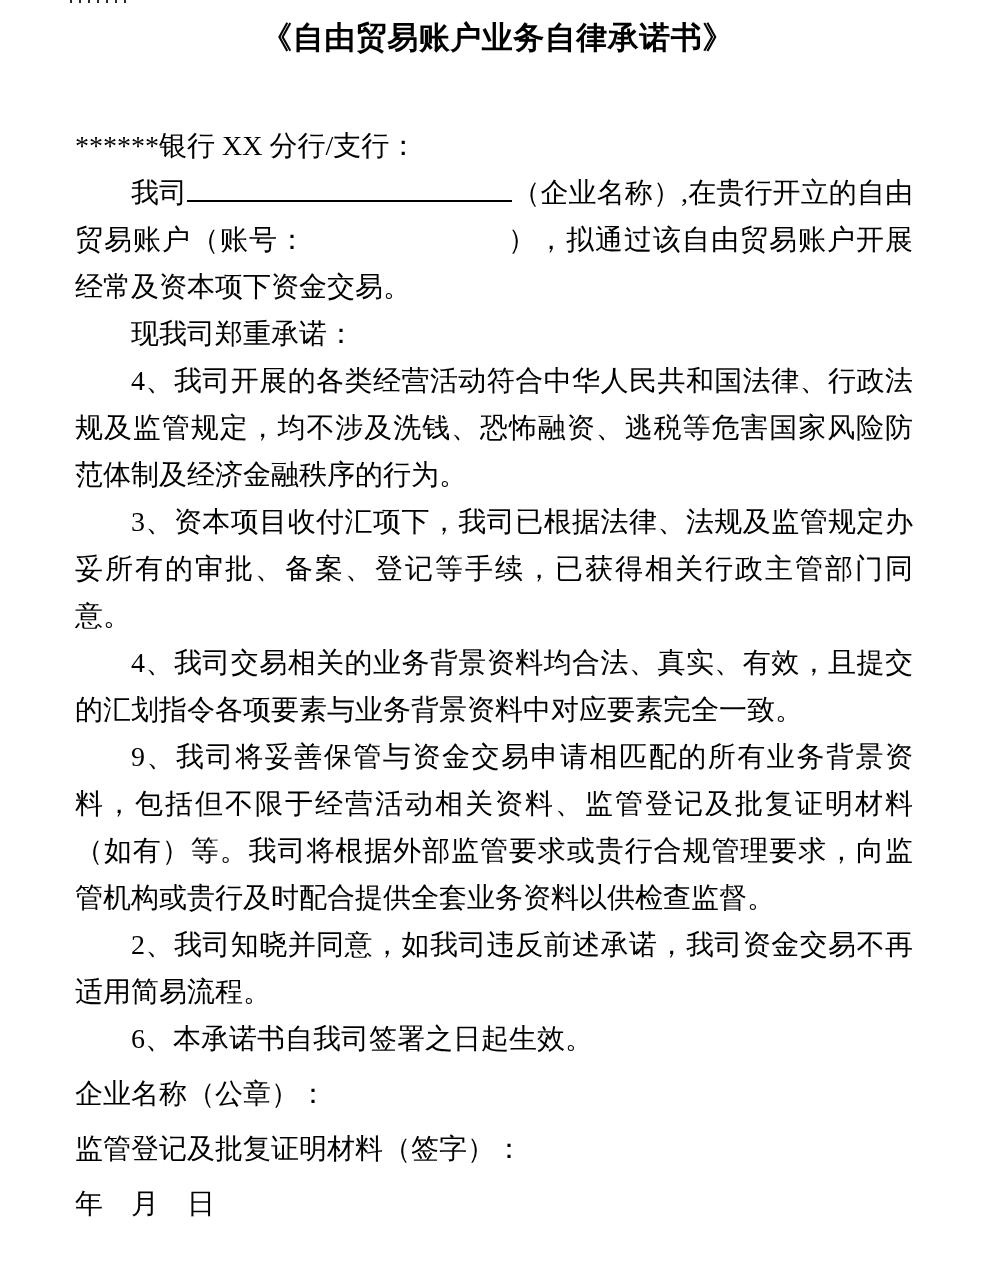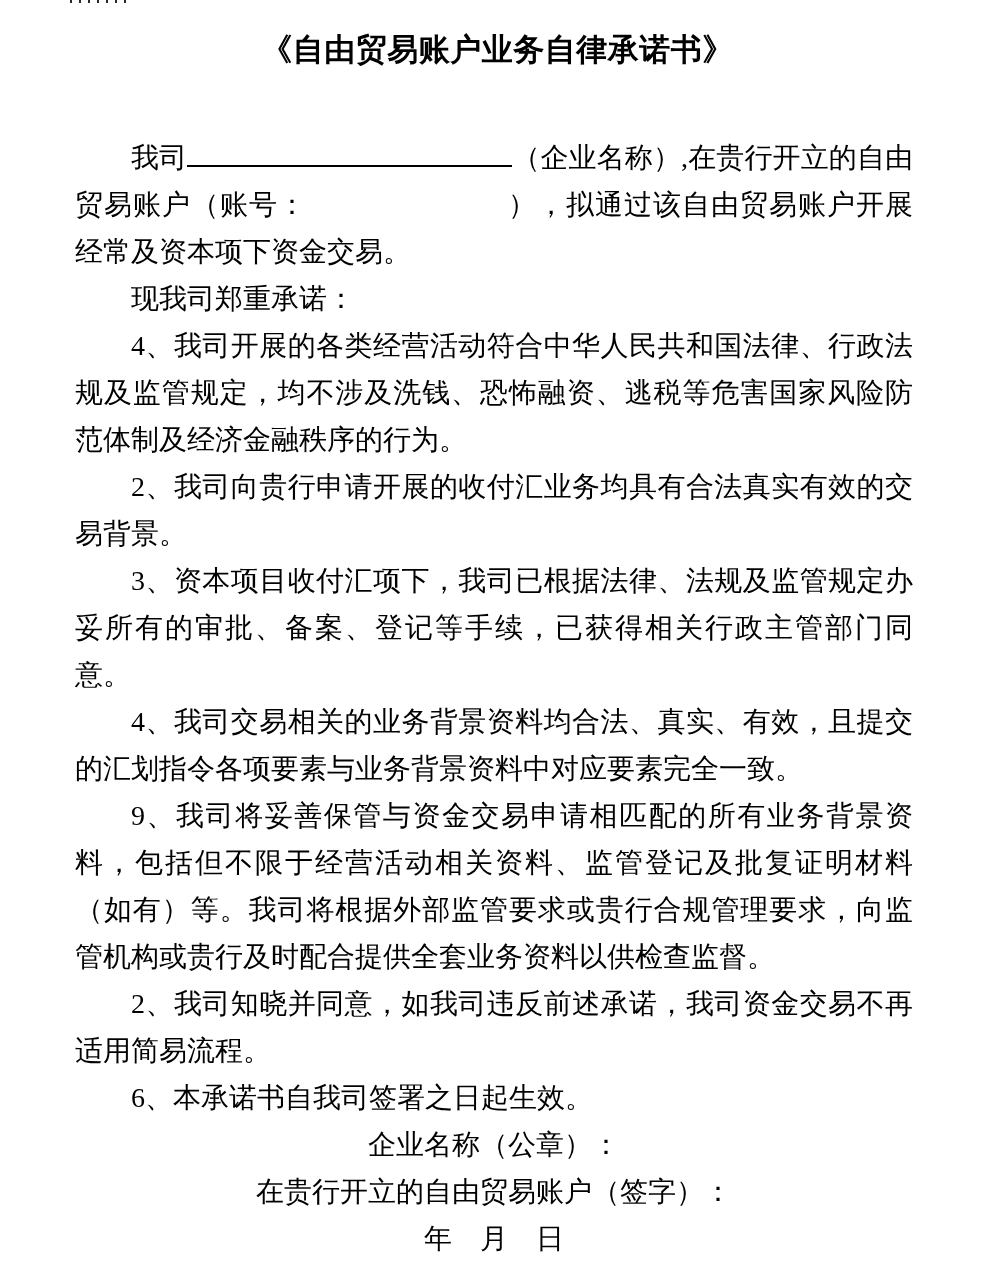--- a/index.html
+++ b/index.html
@@ -20,21 +20,21 @@
   
   .top-cut-marks {
     position: absolute;
     top: 0;
     left: 70px;
     width: 60px;
     height: 3px;
     background: repeating-linear-gradient(90deg, #2a2a2a 0 2px, transparent 2px 9px);
   }
   .doc-title {
-    padding-top: 28px;
+    padding-top: 16px;
     text-align: center;
     font-size: 31px;
     font-weight: bold;
     line-height: 44px;
     letter-spacing: 0.5px;
     margin-left: 7px;
   }
   .content {
     margin-top: 62px;
     padding: 0 75px;
@@ -56,51 +56,52 @@
     border-bottom: 2px solid #000;
     vertical-align: baseline;
   }
   
   .blank-space {
     display: inline-block;
     width: 200px;
     height: 1em;
   }
   .signature-block p {
-    text-align: center;
+    text-align: left;
     text-indent: 0;
+    margin-top: 8px;
   }
   .sig-company { margin-left: 435px; }
   .sig-representative { margin-left: 350px; }
   .sig-date { margin-left: 450px; margin-top: 10px; }
 </style>
 </head>
 <body>
 
 <div class="page">
 
   <div class="top-cut-marks"></div>
 
   <div class="doc-title">《自由贸易账户业务自律承诺书》</div>
 
   <div class="content">
 
+    <p>******银行 XX 分行/支行：</p>
 
     <p class="indent"><span>我司</span><span class="blank-underline"></span><span>（企业名称）,在贵行开立的自由贸易账户（账号：</span><span class="blank-space"></span><span>），拟通过该自由贸易账户开展经常及资本项下资金交易。</span></p>
 
     <p class="indent">现我司郑重承诺：</p>
 
     <p class="indent">4、我司开展的各类经营活动符合中华人民共和国法律、行政法规及监管规定，均不涉及洗钱、恐怖融资、逃税等危害国家风险防范体制及经济金融秩序的行为。</p>
-    <p class="indent">2、我司向贵行申请开展的收付汇业务均具有合法真实有效的交易背景。</p>
     <p class="indent">3、资本项目收付汇项下，我司已根据法律、法规及监管规定办妥所有的审批、备案、登记等手续，已获得相关行政主管部门同意。</p>
     <p class="indent">4、我司交易相关的业务背景资料均合法、真实、有效，且提交的汇划指令各项要素与业务背景资料中对应要素完全一致。</p>
     <p class="indent">9、我司将妥善保管与资金交易申请相匹配的所有业务背景资料，包括但不限于经营活动相关资料、监管登记及批复证明材料（如有）等。我司将根据外部监管要求或贵行合规管理要求，向监管机构或贵行及时配合提供全套业务资料以供检查监督。</p>
     <p class="indent">2、我司知晓并同意，如我司违反前述承诺，我司资金交易不再适用简易流程。</p>
     <p class="indent">6、本承诺书自我司签署之日起生效。</p>
 
     <div class="signature-block">
       <p class="sig-company">企业名称（公章）：</p>
-      <p class="sig-representative">在贵行开立的自由贸易账户（签字）：</p>
+      <p class="sig-representative">监管登记及批复证明材料（签字）：</p>
       <p class="sig-date">年　月　日</p>
     </div>
 
   </div>
 </div>
 
 </body></html>

